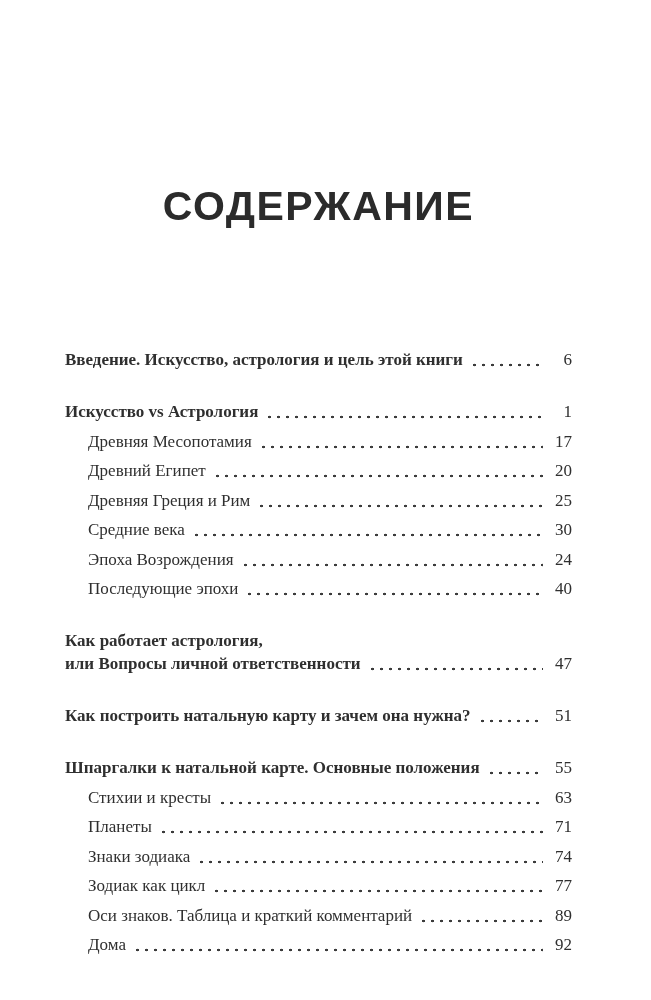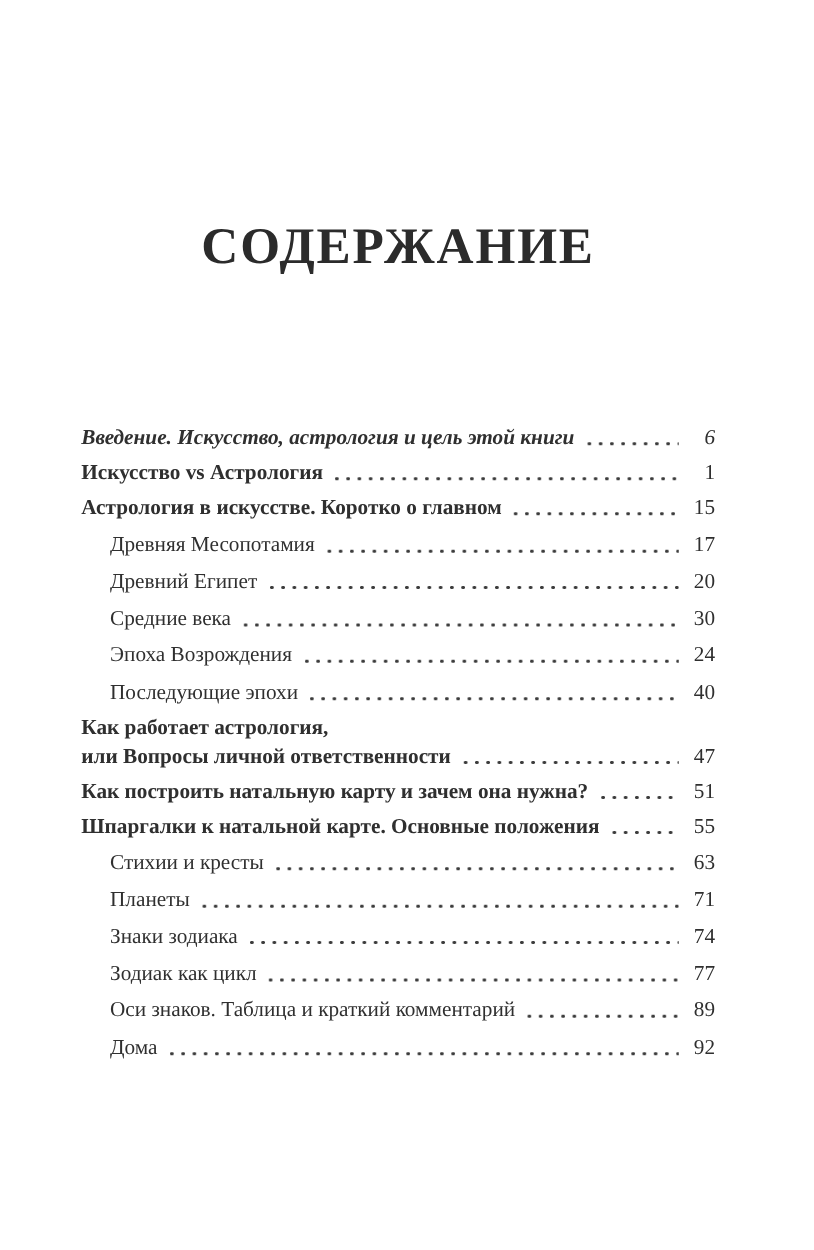--- a/index.html
+++ b/index.html
@@ -11,41 +11,41 @@
     font-family: "Liberation Serif", serif;
     color: #2f2f2f;
     overflow: hidden;
   }
   .page {
     width: 651px;
     height: 1000px;
     padding: 170px 79px 0 65px;
   }
   .page-title {
-    font-family: Liberation Serif, serif;
+    font-family: Liberation Sans, sans-serif;
     font-size: 41px;
     line-height: 1;
     font-weight: 700;
     letter-spacing: 1.5px;
     text-align: center;
     color: #2b2b2b;
-    margin: 6px;
+    margin: 16px;
   }
   .toc {
     margin-top: 121px;
   }
   .toc-row {
     display: flex;
     align-items: baseline;
     line-height: 23px;
     font-size: 17px;
     white-space: nowrap;
   }
-  .toc-row.lvl0 { font-weight: 700; margin-top: 5px; }
-  .toc-row.lvl0.first { margin-top: 0; font-style: italic; }
+  .toc-row.lvl0 { font-weight: 700; margin-top: 29px; }
+  .toc-row.lvl0.first { margin-top: 0; }
   .toc-row.lvl0.continuation { margin-top: 0; }
   .toc-row.lvl1 { font-weight: 400; margin-top: 6.5px; padding-left: 23px; }
   .lbl { flex: 0 0 auto; }
   .leader {
     flex: 1 1 auto;
     align-self: stretch;
     margin: 0 7px 0 7px;
     min-width: 0;
     background-image: radial-gradient(circle, #3c3c3c 1.25px, rgba(0,0,0,0) 1.55px);
     background-size: 9px 4px;
@@ -74,38 +74,38 @@
       <span class="leader"></span>
       <span class="pg">6</span>
     </div>
 
     <div class="toc-row lvl0">
       <span class="lbl">Искусство vs Астрология</span>
       <span class="leader"></span>
       <span class="pg">1</span>
     </div>
 
-    <div class="toc-row lvl0">
-      <span class="lbl">Астрология в искусстве. Коротко о главном</span>
-      <span class="leader"></span>
-      <span class="pg">15</span>
-    </div>
 
     <div class="toc-row lvl1">
       <span class="lbl">Древняя Месопотамия</span>
       <span class="leader"></span>
       <span class="pg">17</span>
     </div>
 
     <div class="toc-row lvl1">
       <span class="lbl">Древний Египет</span>
       <span class="leader"></span>
       <span class="pg">20</span>
     </div>
 
+    <div class="toc-row lvl1">
+      <span class="lbl">Древняя Греция и Рим</span>
+      <span class="leader"></span>
+      <span class="pg">25</span>
+    </div>
 
     <div class="toc-row lvl1">
       <span class="lbl">Средние века</span>
       <span class="leader"></span>
       <span class="pg">30</span>
     </div>
 
     <div class="toc-row lvl1">
       <span class="lbl">Эпоха Возрождения</span>
       <span class="leader"></span>

